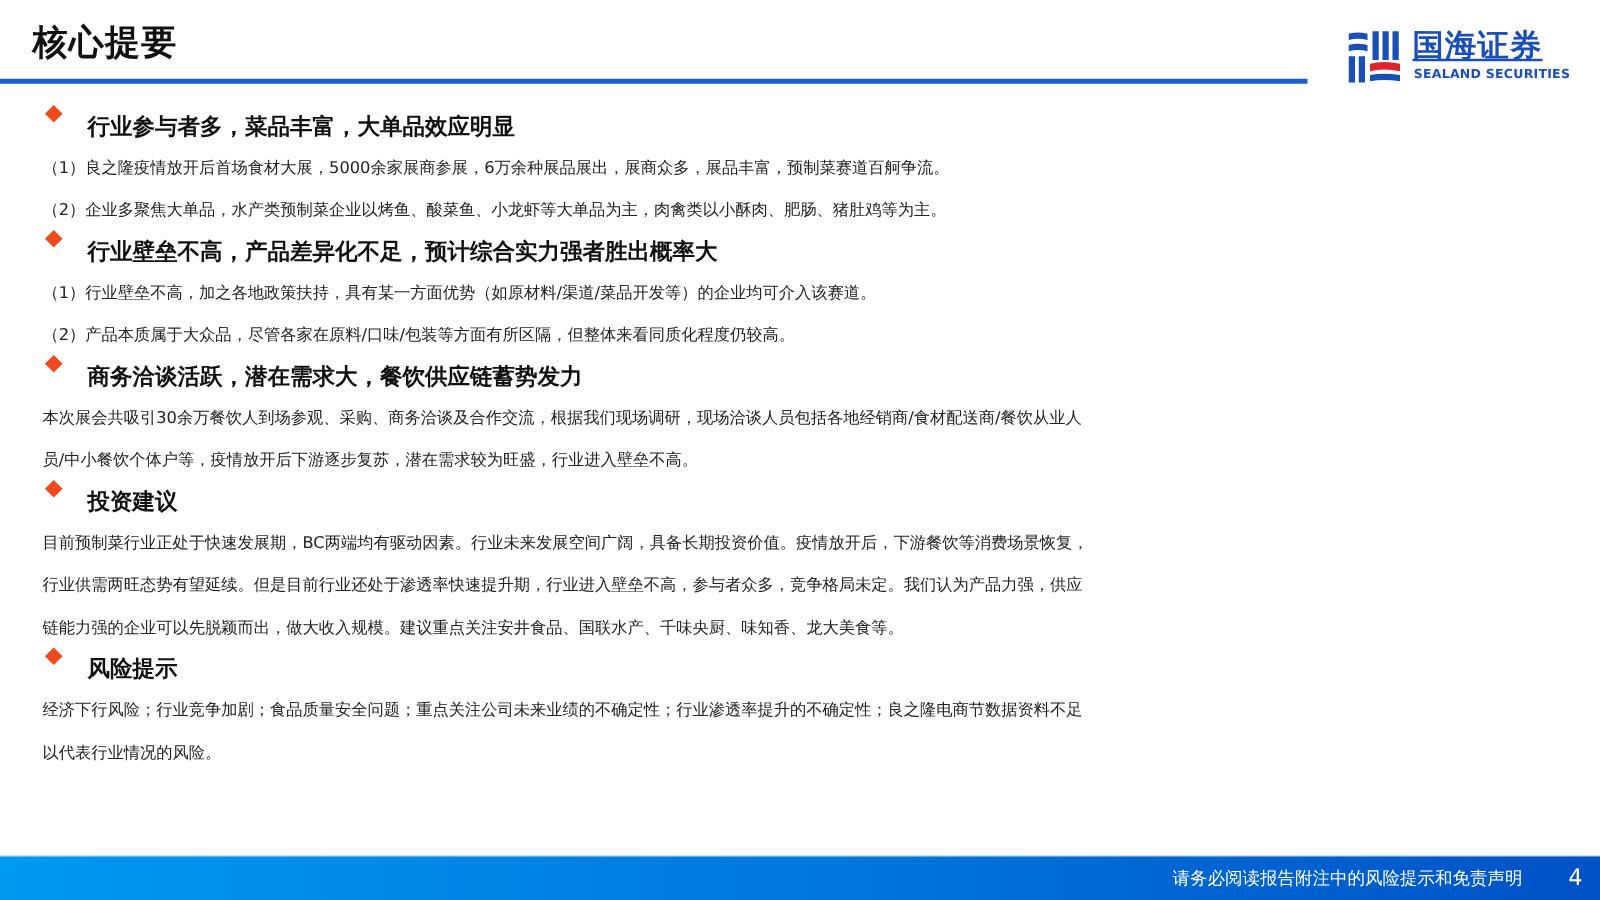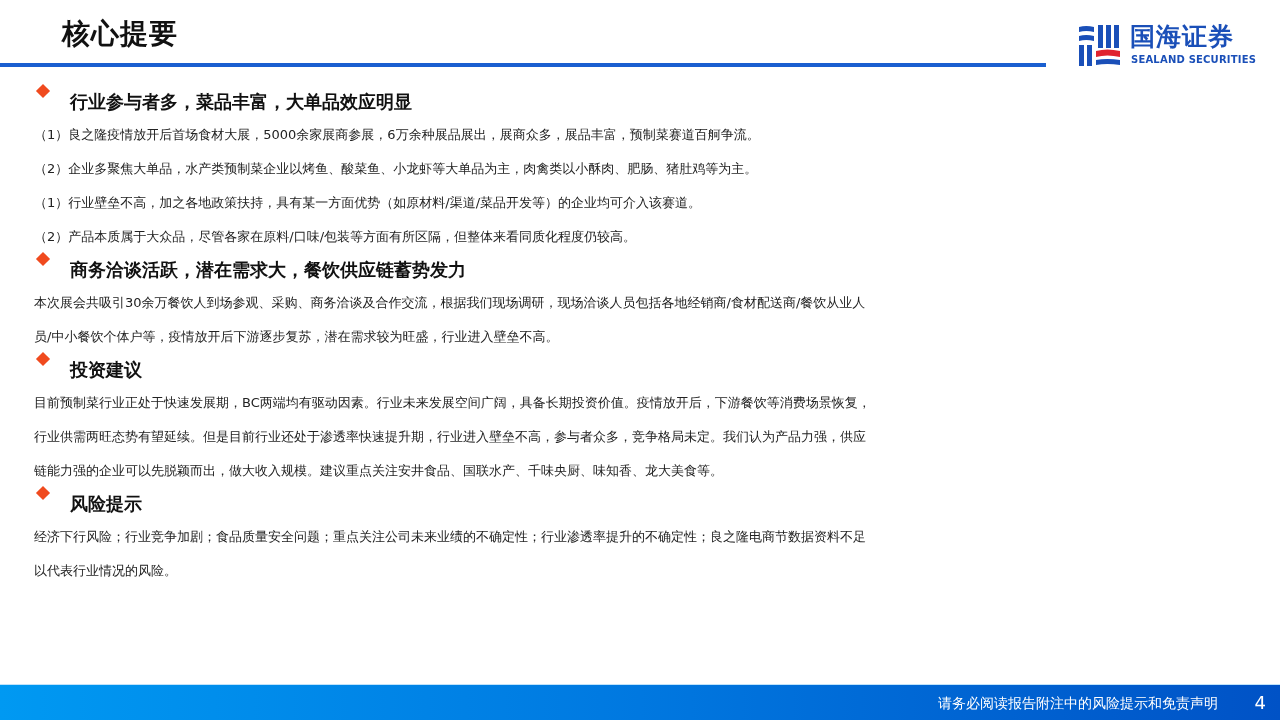--- a/index.html
+++ b/index.html
@@ -20,21 +20,20 @@
   }
   .title {
     position: absolute;
     left: 26px;
     top: 14px;
     font-size: 28px;
     font-weight: bold;
     color: #111111;
     letter-spacing: 1px;
     line-height: 40px;
-    margin-left: 36px;
   }
   .title-rule {
     position: absolute;
     left: 0;
     top: 63px;
     width: 1046px;
     height: 4px;
     background: #1a5fd0;
   }
   .logo {
@@ -53,20 +52,21 @@
   }
   .logo-cn {
     position: absolute;
     left: 54px;
     top: 0px;
     font-size: 25px;
     font-weight: bold;
     color: #1a4fb8;
     letter-spacing: 1px;
     line-height: 30px;
+    text-decoration: underline;
   }
   .logo-en {
     position: absolute;
     left: 55px;
     top: 32px;
     font-size: 10px;
     font-weight: bold;
     color: #1a4fb8;
     letter-spacing: 0.2px;
     line-height: 12px;
@@ -161,20 +161,24 @@
     <div class="section">
       <div class="section-head">
         <span class="diamond"></span>
         <span class="section-title">行业参与者多，菜品丰富，大单品效应明显</span>
       </div>
       <div class="line">（1）良之隆疫情放开后首场食材大展，5000余家展商参展，6万余种展品展出，展商众多，展品丰富，预制菜赛道百舸争流。</div>
       <div class="line">（2）企业多聚焦大单品，水产类预制菜企业以烤鱼、酸菜鱼、小龙虾等大单品为主，肉禽类以小酥肉、肥肠、猪肚鸡等为主。</div>
     </div>
 
     <div class="section">
+      <div class="section-head">
+        <span class="diamond"></span>
+        <span class="section-title">行业壁垒不高，产品差异化不足，预计综合实力强者胜出概率大</span>
+      </div>
       <div class="line">（1）行业壁垒不高，加之各地政策扶持，具有某一方面优势（如原材料/渠道/菜品开发等）的企业均可介入该赛道。</div>
       <div class="line">（2）产品本质属于大众品，尽管各家在原料/口味/包装等方面有所区隔，但整体来看同质化程度仍较高。</div>
     </div>
 
     <div class="section">
       <div class="section-head">
         <span class="diamond"></span>
         <span class="section-title">商务洽谈活跃，潜在需求大，餐饮供应链蓄势发力</span>
       </div>
       <div class="line">本次展会共吸引30余万餐饮人到场参观、采购、商务洽谈及合作交流，根据我们现场调研，现场洽谈人员包括各地经销商/食材配送商/餐饮从业人</div>

